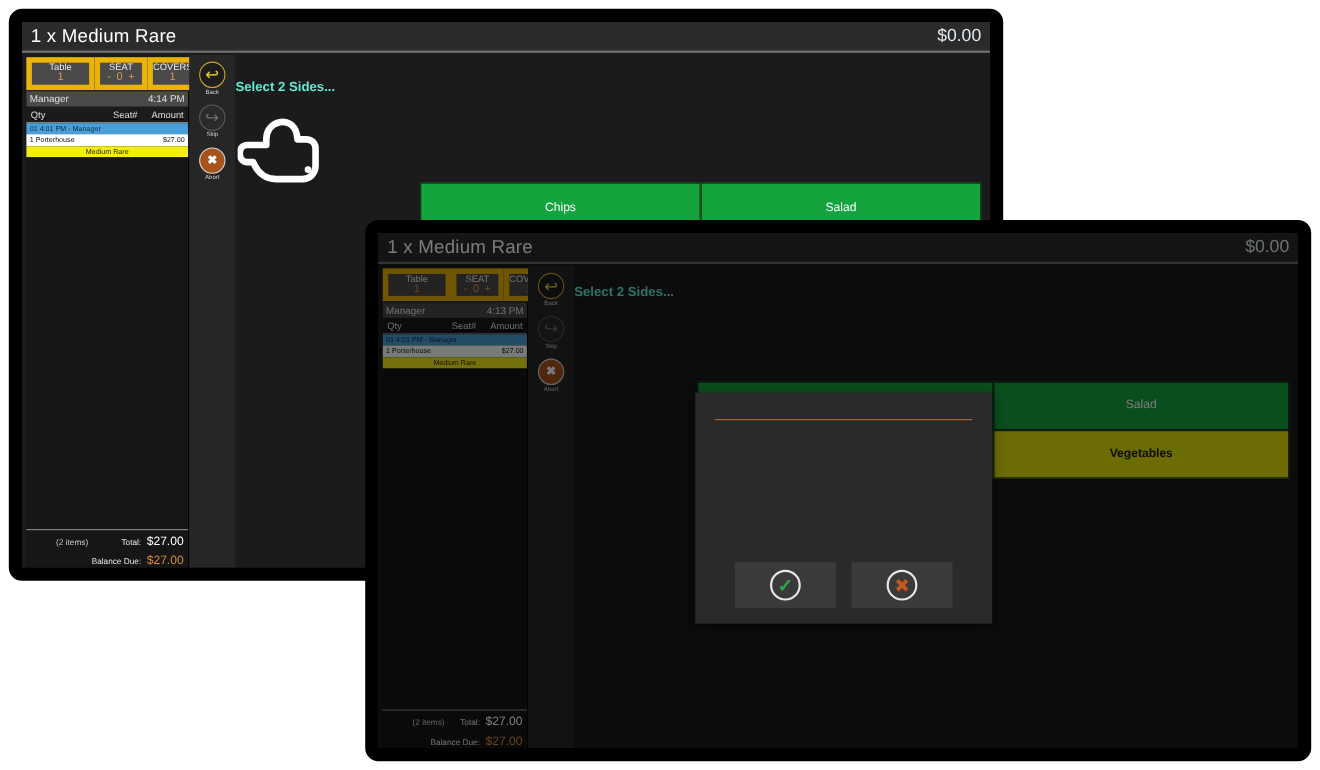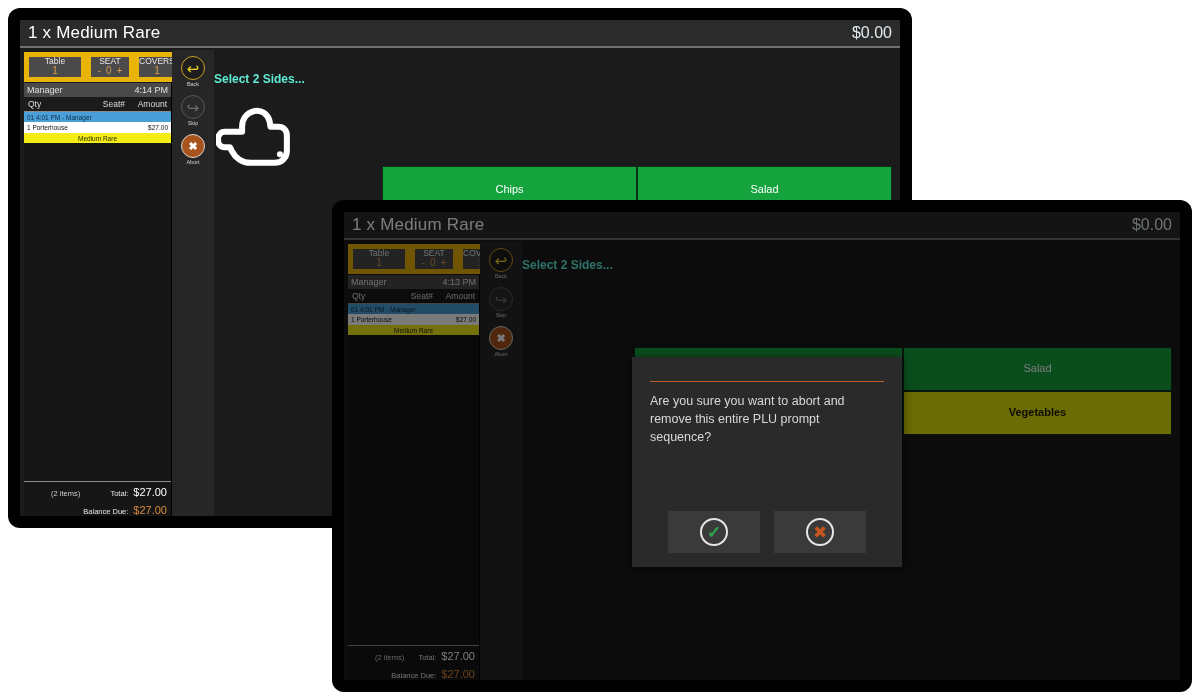--- a/index.html
+++ b/index.html
@@ -73,21 +73,21 @@
     height: 15px; background: #4a4a4a;
     border-top: 1px solid #1b1b1b;
     display: flex; align-items: center; justify-content: space-between;
     padding: 0 3px;
   }
   .mgr-row span { color: #e2e2e2; font-size: 9px; }
 
   .qty-row {
     height: 15px; background: #1b1b1b;
     border-bottom: 1px solid #8c8c8c;
-    display: flex; align-items: center; padding: 0 4px;
+    display: flex; align-items: center; padding: 0 4px; text-decoration: underline;
   }
   .qty-row span { color: #dedede; font-size: 8.5px; }
   .qty-row .c1 { flex: 1 1 auto; }
   .qty-row .c2 { flex: 0 0 40px; text-align: right; }
   .qty-row .c3 { flex: 0 0 42px; text-align: right; }
 
   .ord-hdr {
     height: 10px; background: #4a9fd8;
     display: flex; align-items: center; padding: 0 3px;
   }
@@ -437,21 +437,20 @@
               </div>
           </div>
         </div>
 
       </div>
 
       <div class="veil"></div>
 
       <div class="modal">
         <div class="modal-rule"></div>
-        <div class="modal-text">Are you sure you want to abort and remove this entire PLU prompt sequence?</div>
         <div class="modal-spacer"></div>
         <div class="modal-btns">
           <div class="m-btn">
             <div class="m-ring">
                 <span class="ck">✓</span>
               </div>
           </div>
           <div class="m-btn">
             <div class="m-ring">
                 <span class="xx">✖</span>

